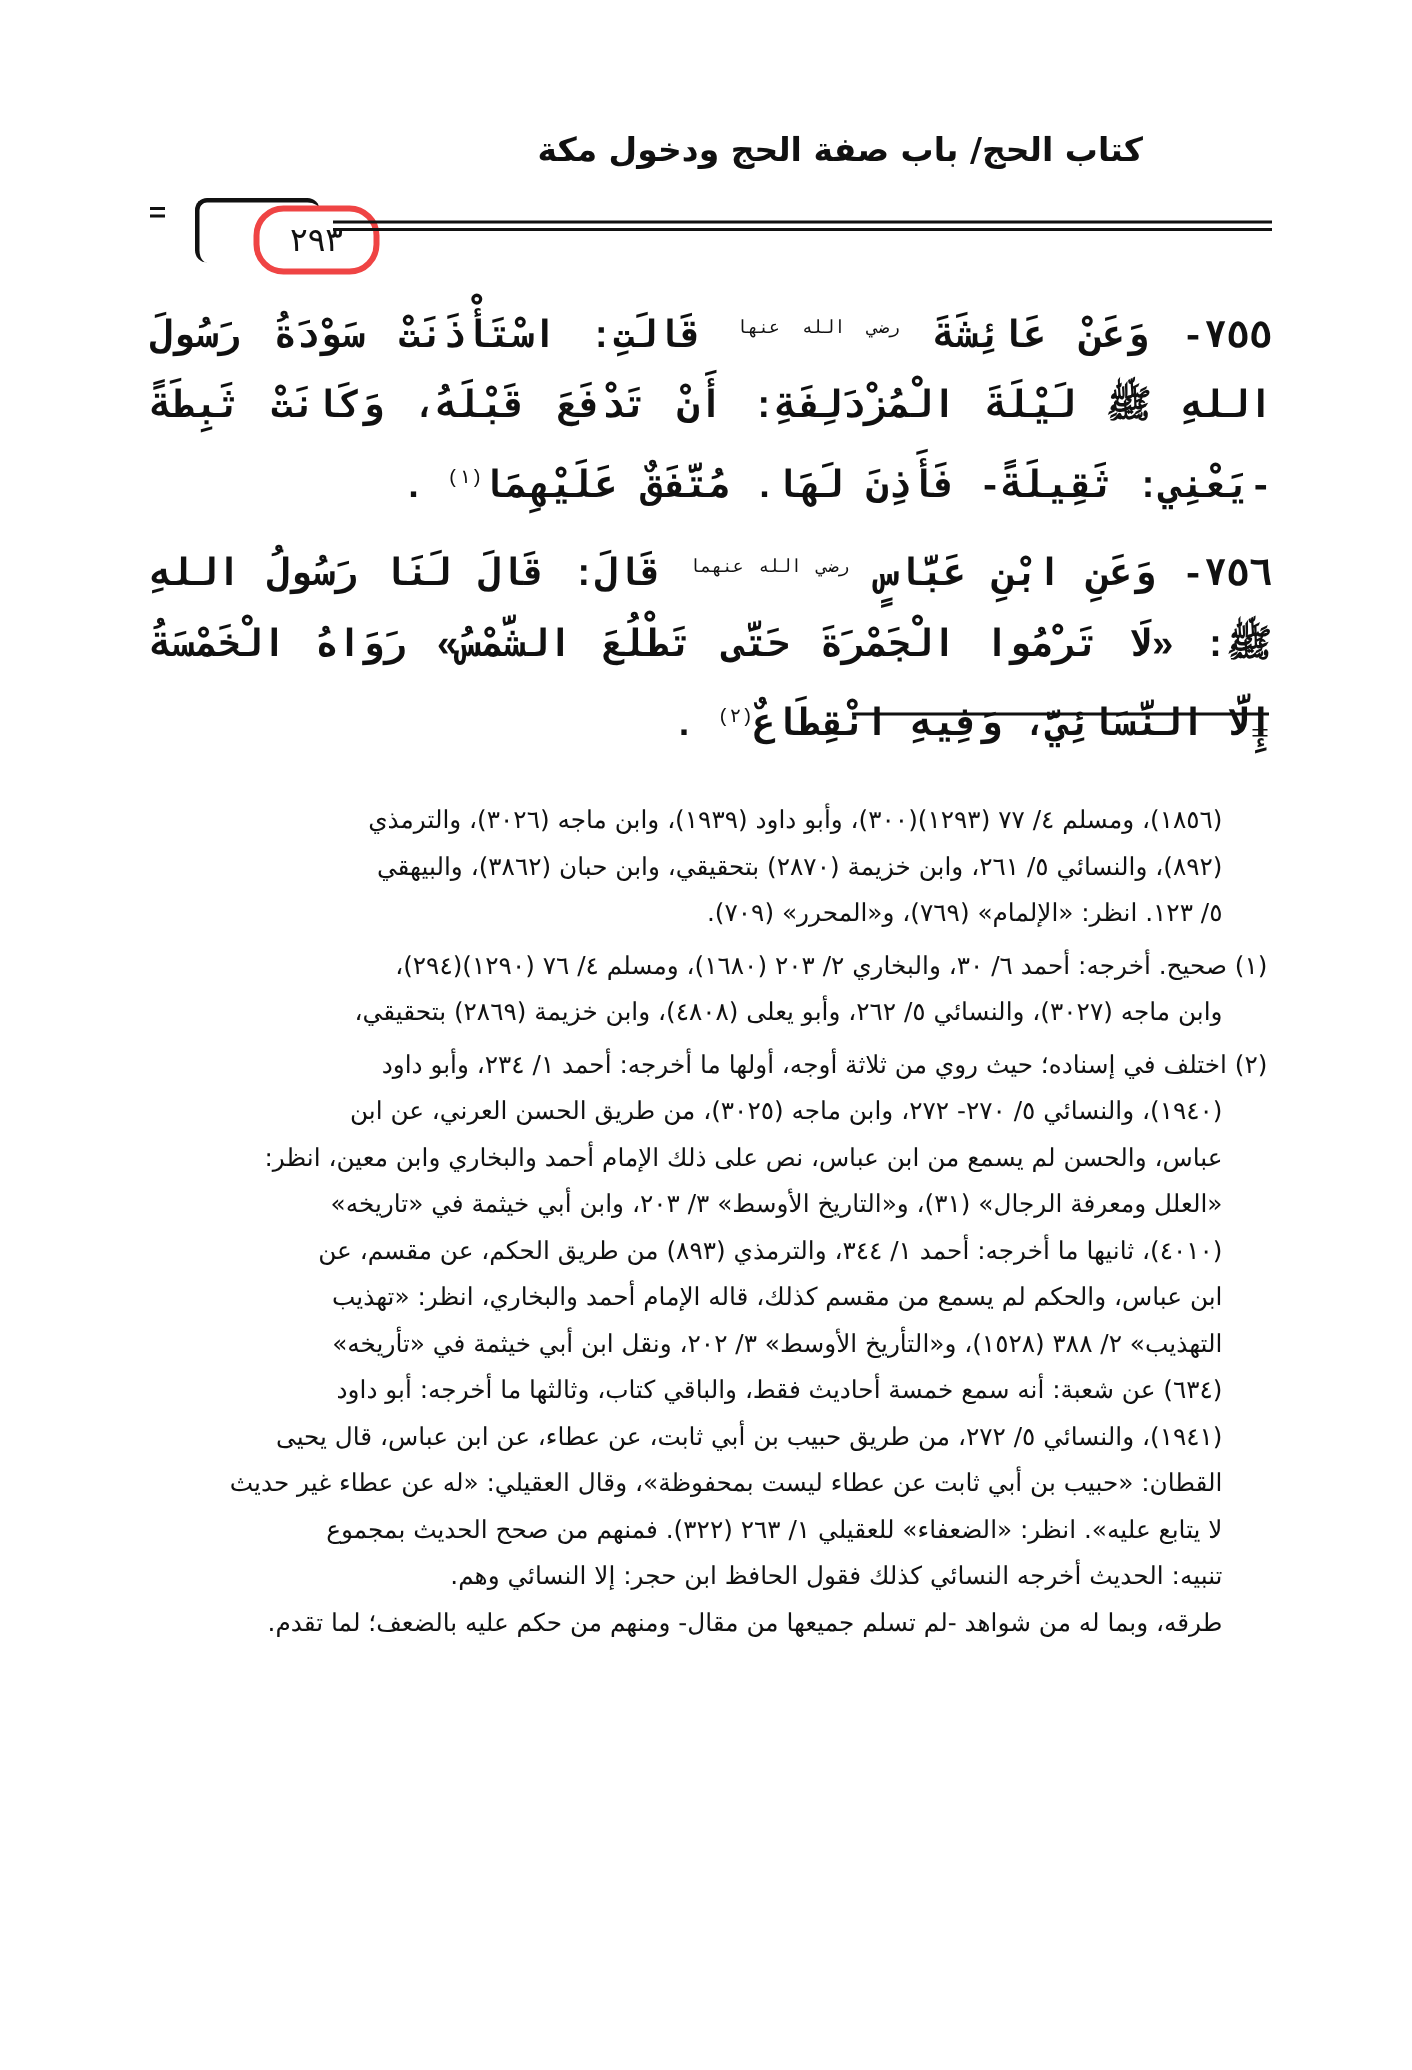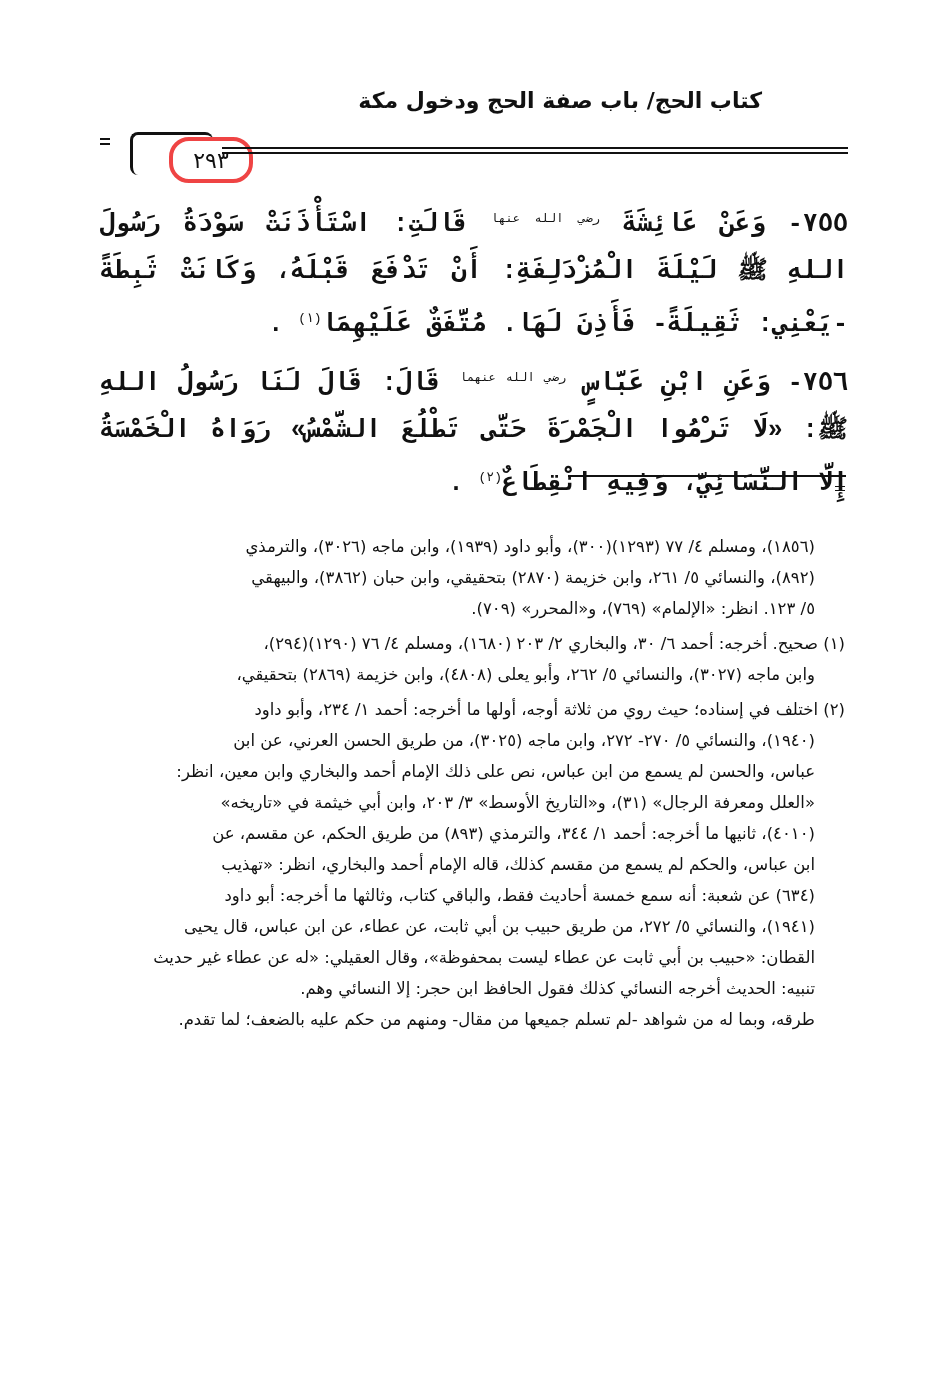--- a/index.html
+++ b/index.html
@@ -108,21 +108,23 @@
       <span class="line first">(١) صحيح. أخرجه: أحمد ٦/ ٣٠، والبخاري ٢/ ٢٠٣ (١٦٨٠)، ومسلم ٤/ ٧٦ (١٢٩٠)(٢٩٤)،</span>
       <span class="line">وابن ماجه (٣٠٢٧)، والنسائي ٥/ ٢٦٢، وأبو يعلى (٤٨٠٨)، وابن خزيمة (٢٨٦٩) بتحقيقي،</span>
     </div>
     <div class="fn indented">
       <span class="line first">(٢) اختلف في إسناده؛ حيث روي من ثلاثة أوجه، أولها ما أخرجه: أحمد ١/ ٢٣٤، وأبو داود</span>
       <span class="line">(١٩٤٠)، والنسائي ٥/ ٢٧٠- ٢٧٢، وابن ماجه (٣٠٢٥)، من طريق الحسن العرني، عن ابن</span>
       <span class="line">عباس، والحسن لم يسمع من ابن عباس، نص على ذلك الإمام أحمد والبخاري وابن معين، انظر:</span>
       <span class="line">«العلل ومعرفة الرجال» (٣١)، و«التاريخ الأوسط» ٣/ ٢٠٣، وابن أبي خيثمة في «تاريخه»</span>
       <span class="line">(٤٠١٠)، ثانيها ما أخرجه: أحمد ١/ ٣٤٤، والترمذي (٨٩٣) من طريق الحكم، عن مقسم، عن</span>
       <span class="line">ابن عباس، والحكم لم يسمع من مقسم كذلك، قاله الإمام أحمد والبخاري، انظر: «تهذيب</span>
+      <span class="line">التهذيب» ٢/ ٣٨٨ (١٥٢٨)، و«التأريخ الأوسط» ٣/ ٢٠٢، ونقل ابن أبي خيثمة في «تأريخه»</span>
       <span class="line">(٦٣٤) عن شعبة: أنه سمع خمسة أحاديث فقط، والباقي كتاب، وثالثها ما أخرجه: أبو داود</span>
       <span class="line">(١٩٤١)، والنسائي ٥/ ٢٧٢، من طريق حبيب بن أبي ثابت، عن عطاء، عن ابن عباس، قال يحيى</span>
       <span class="line">القطان: «حبيب بن أبي ثابت عن عطاء ليست بمحفوظة»، وقال العقيلي: «له عن عطاء غير حديث</span>
+      <span class="line">لا يتابع عليه». انظر: «الضعفاء» للعقيلي ١/ ٢٦٣ (٣٢٢). فمنهم من صحح الحديث بمجموع</span>
       <span class="line">تنبيه: الحديث أخرجه النسائي كذلك فقول الحافظ ابن حجر: إلا النسائي وهم.</span>
       <span class="line">طرقه، وبما له من شواهد -لم تسلم جميعها من مقال- ومنهم من حكم عليه بالضعف؛ لما تقدم.</span>
     </div>
   </div>
 
 </div>
 
 </body></html>

